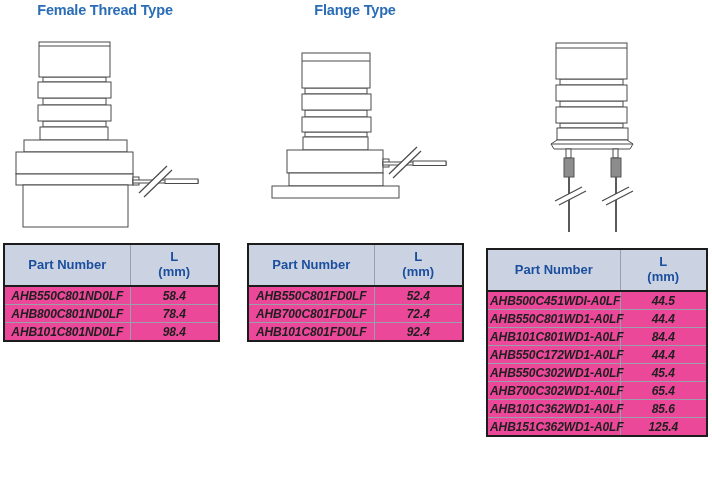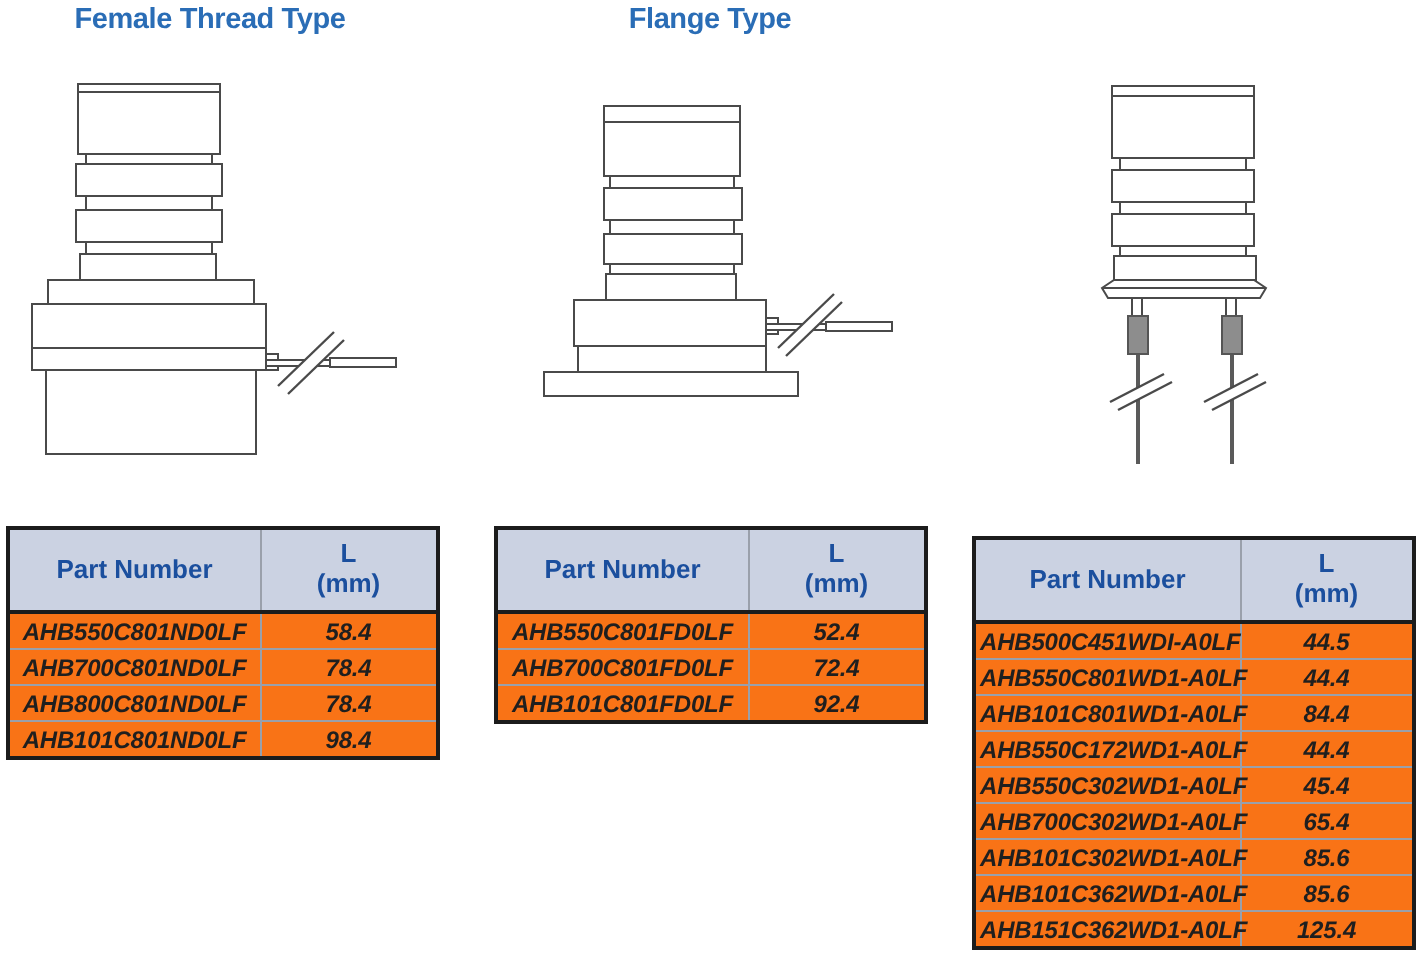--- a/index.html
+++ b/index.html
@@ -20,21 +20,21 @@
   .d3{left:540px;top:40px;}
   svg .ln{stroke:#4a4a4a;stroke-width:1;fill:#ffffff;}
   svg .wire{stroke:#4a4a4a;stroke-width:1;fill:#ffffff;}
   svg .slash{stroke:#4a4a4a;stroke-width:1.2;fill:none;}
   svg .gap{fill:#ffffff;stroke:none;}
   svg .thin{stroke:#4a4a4a;stroke-width:1;fill:none;}
   svg .sleeve{fill:#8d8d8d;stroke:#555555;stroke-width:1;}
   svg .lead{stroke:#5a5a5a;stroke-width:2;fill:none;}
   .ptable{
     position:absolute;border-collapse:collapse;table-layout:fixed;
-    background:#f97316;border:2px solid #1c1c1c;margin-top:20px;
+    background:#ec4899;border:2px solid #1c1c1c;
   }
   .t1{left:3px;top:243px;width:215px;}
   .t2{left:247px;top:243px;width:215px;}
   .t3{left:486px;top:248px;width:220px;}
   .ptable th,.ptable td{border:1px solid #9aa0ab;text-align:center;vertical-align:middle;}
   .ptable thead th{
     background:#cbd2e2;color:#1b4f9e;font-weight:700;font-size:13px;
     height:38px;border-bottom:2px solid #1c1c1c;line-height:1.15;
   }
   .ptable tbody td{
@@ -155,24 +155,20 @@
           <div>(mm)</div>
         </th>
       </tr>
     </thead>
     <tbody>
       <tr>
         <td>AHB550C801ND0LF</td>
         <td>58.4</td>
       </tr>
       <tr>
-        <td>AHB700C801ND0LF</td>
-        <td>78.4</td>
-      </tr>
-      <tr>
         <td>AHB800C801ND0LF</td>
         <td>78.4</td>
       </tr>
       <tr>
         <td>AHB101C801ND0LF</td>
         <td>98.4</td>
       </tr>
     </tbody>
   </table>
 
@@ -239,24 +235,20 @@
       </tr>
       <tr>
         <td>AHB550C302WD1-A0LF</td>
         <td>45.4</td>
       </tr>
       <tr>
         <td>AHB700C302WD1-A0LF</td>
         <td>65.4</td>
       </tr>
       <tr>
-        <td>AHB101C302WD1-A0LF</td>
-        <td>85.6</td>
-      </tr>
-      <tr>
         <td>AHB101C362WD1-A0LF</td>
         <td>85.6</td>
       </tr>
       <tr>
         <td>AHB151C362WD1-A0LF</td>
         <td>125.4</td>
       </tr>
     </tbody>
   </table>
 

